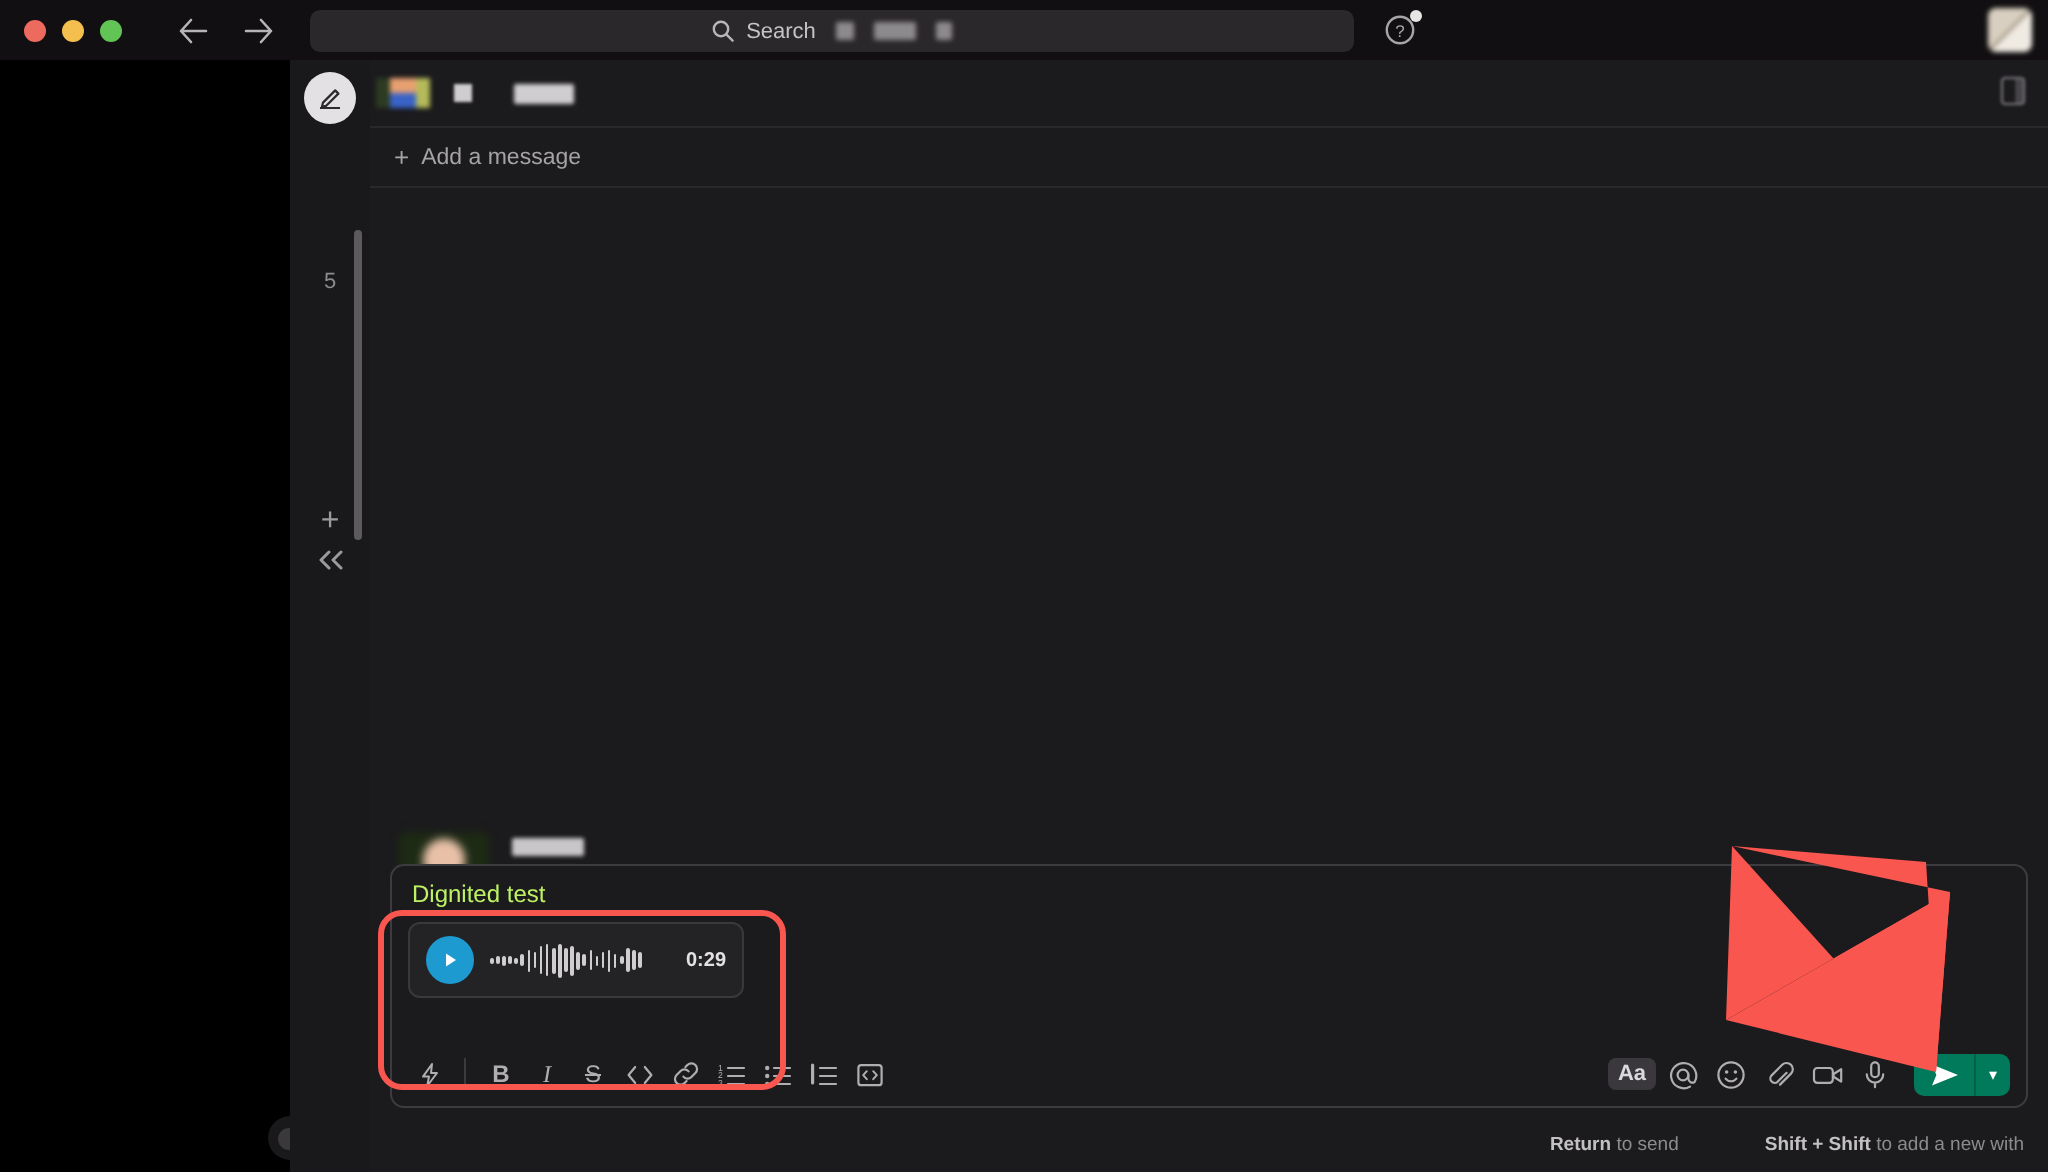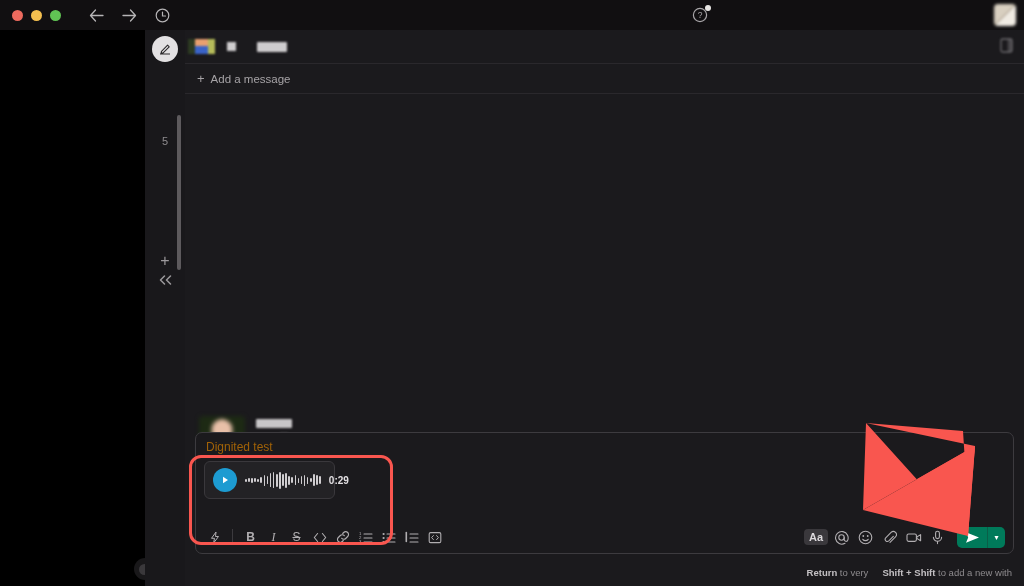--- a/index.html
+++ b/index.html
@@ -111,23 +111,23 @@
   .dm-sentence { color: #c6c4c6; font-size: 13px; white-space: nowrap; }
   .blue-chip { display: inline-block; height: 11px; background: #1d9bd1; border-radius: 1px; filter: blur(1.1px); margin: 0 2px; vertical-align: middle; }
   .learnmore { position: absolute; left: 14px; top: 400px; color: #1d9bd1; font-size: 13px; }
 
   
   .composer {
     position: absolute; left: 10px; bottom: 32px; width: 819px; height: 122px;
     background: #1b1a1d; border: 1px solid #3d3b3f; border-radius: 7px;
   }
   .attach-block { position: absolute; left: 8px; top: 7px; }
-  .attach-title { color: #a16207; font-size: 12px; margin-bottom: 7px; margin-left: 2px; }
+  .attach-title { color: #bef264; font-size: 12px; margin-bottom: 7px; margin-left: 2px; }
   .audio-card {
-    width: 131px; height: 38px; background: #232225; border: 1px solid #3a383c;
+    width: 168px; height: 38px; background: #232225; border: 1px solid #3a383c;
     border-radius: 6px; display: flex; align-items: center; padding: 0 8px; gap: 8px;
   }
   .play-btn {
     width: 24px; height: 24px; border-radius: 50%; background: #1d9bd1;
     display: flex; align-items: center; justify-content: center; flex: 0 0 auto;
   }
   .wave { display: flex; align-items: center; gap: 1.5px; height: 20px; flex: 1 1 auto; }
   .wave i { display: block; width: 1.6px; background: #d0cdd0; border-radius: 1px; }
   .audio-dur { color: #e3e0e3; font-size: 10px; font-weight: bold; flex: 0 0 auto; }
 
@@ -146,21 +146,21 @@
   .fmt-right { display: flex; align-items: center; gap: 3px; }
   .aa-btn { background: #3a383c; border-radius: 4px; padding: 2px 5px; color: #dcd9dc; font-size: 11px; font-weight: bold; }
   .send-group { display: flex; align-items: stretch; margin-left: 6px; border-radius: 5px; overflow: hidden; }
   .send-main { background: #007a5a; width: 30px; display: flex; align-items: center; justify-content: center; padding: 4px 0; }
   .send-div { width: 1px; background: #0a5f48; }
   .send-caret { background: #007a5a; width: 17px; display: flex; align-items: center; justify-content: center; color: #fff; font-size: 8px; }
 
   .hintrow {
     position: absolute; right: 12px; bottom: 8px; font-size: 9.5px; color: #8e8b8e; display: flex; gap: 14px;
   }
-  .hintrow b { color: #c3c0c3; }
+  .hintrow b { color: #c3c0c3; margin-left: 29px; }
 
   
   .arrow { position: absolute; left: 855px; top: 414px; z-index: 50; }
 </style>
 </head>
 <body>
 
 <div id="app">
 
   <div class="titlebar">
@@ -181,20 +181,34 @@
           </svg>
       </span>
       <span>
         <svg width="15" height="15" viewBox="0 0 15 15">
             <circle cx="7.5" cy="7.5" r="6.3" stroke="currentColor" stroke-width="1.2" fill="none"></circle>
             <path d="M7.5 4v4h3" stroke="currentColor" stroke-width="1.2" fill="none" stroke-linecap="round"></path>
           </svg>
       </span>
     </div>
 
+    <div class="searchwrap">
+      <div class="searchbar">
+        <span class="sicon">
+          <svg width="11" height="11" viewBox="0 0 11 11">
+              <circle cx="4.5" cy="4.5" r="3.6" stroke="currentColor" stroke-width="1.2" fill="none"></circle>
+              <path d="M7.3 7.3 10.3 10.3" stroke="currentColor" stroke-width="1.2" stroke-linecap="round"></path>
+            </svg>
+        </span>
+        <span class="slabel">Search</span>
+        <span class="blur-chip" style="width:9px"></span>
+        <span class="blur-chip" style="width:21px"></span>
+        <span class="blur-chip" style="width:8px"></span>
+      </div>
+    </div>
 
     <span class="help-icon">
       <svg width="16" height="16" viewBox="0 0 16 16">
           <circle cx="8" cy="8" r="6.6" stroke="currentColor" stroke-width="1.2" fill="none"></circle>
           <text x="8" y="11.4" font-size="8.5" fill="currentColor" text-anchor="middle" font-family="Liberation Sans, sans-serif">?</text>
         </svg>
     </span>
     <span class="help-dot"></span>
     <div class="avatar-top"></div>
   </div>
@@ -415,21 +429,21 @@
                 </svg>
             </span>
             <span class="send-div"></span>
             <span class="send-caret">▾</span>
           </span>
         </div>
       </div>
     </div>
 
     <div class="hintrow">
-      <span><b>Return</b> <span>to very</span></span>
+      <span><b>Return</b> <span>to send</span></span>
       <span><b>Shift + Shift</b> <span>to add a new with</span></span>
     </div>
   </div>
 
   <div class="redbox"></div>
 
   <svg class="arrow" width="168" height="160" viewBox="0 0 168 160">
     <path d="M11,9 L108,17 L113,95 L120,32 Z" fill="#f9564f"></path>
     <path d="M11,9 L113,122 L120,32 L8,96 Z" fill="#f9564f"></path>
     <path d="M8,96 L120,32 L113,122 Z" fill="#f9564f"></path>

